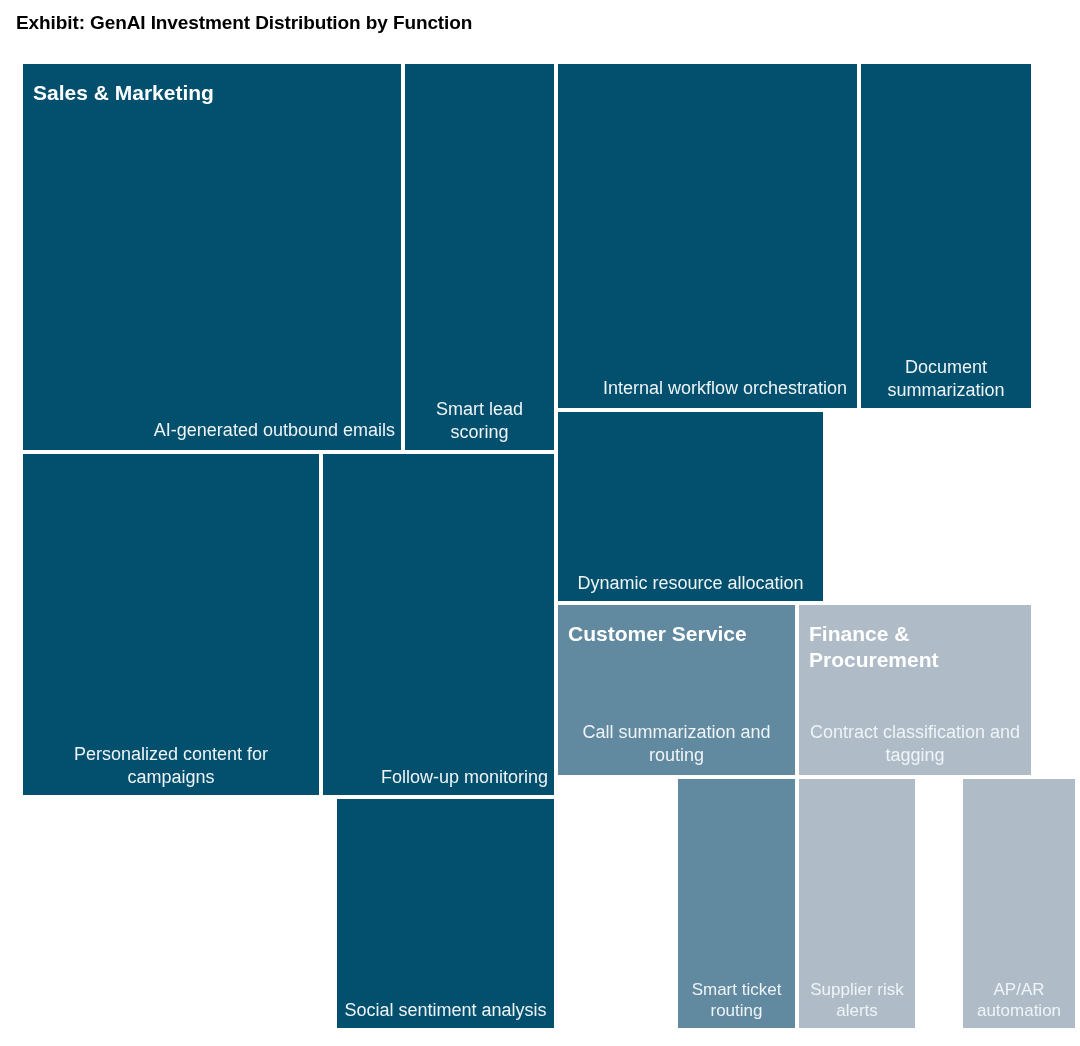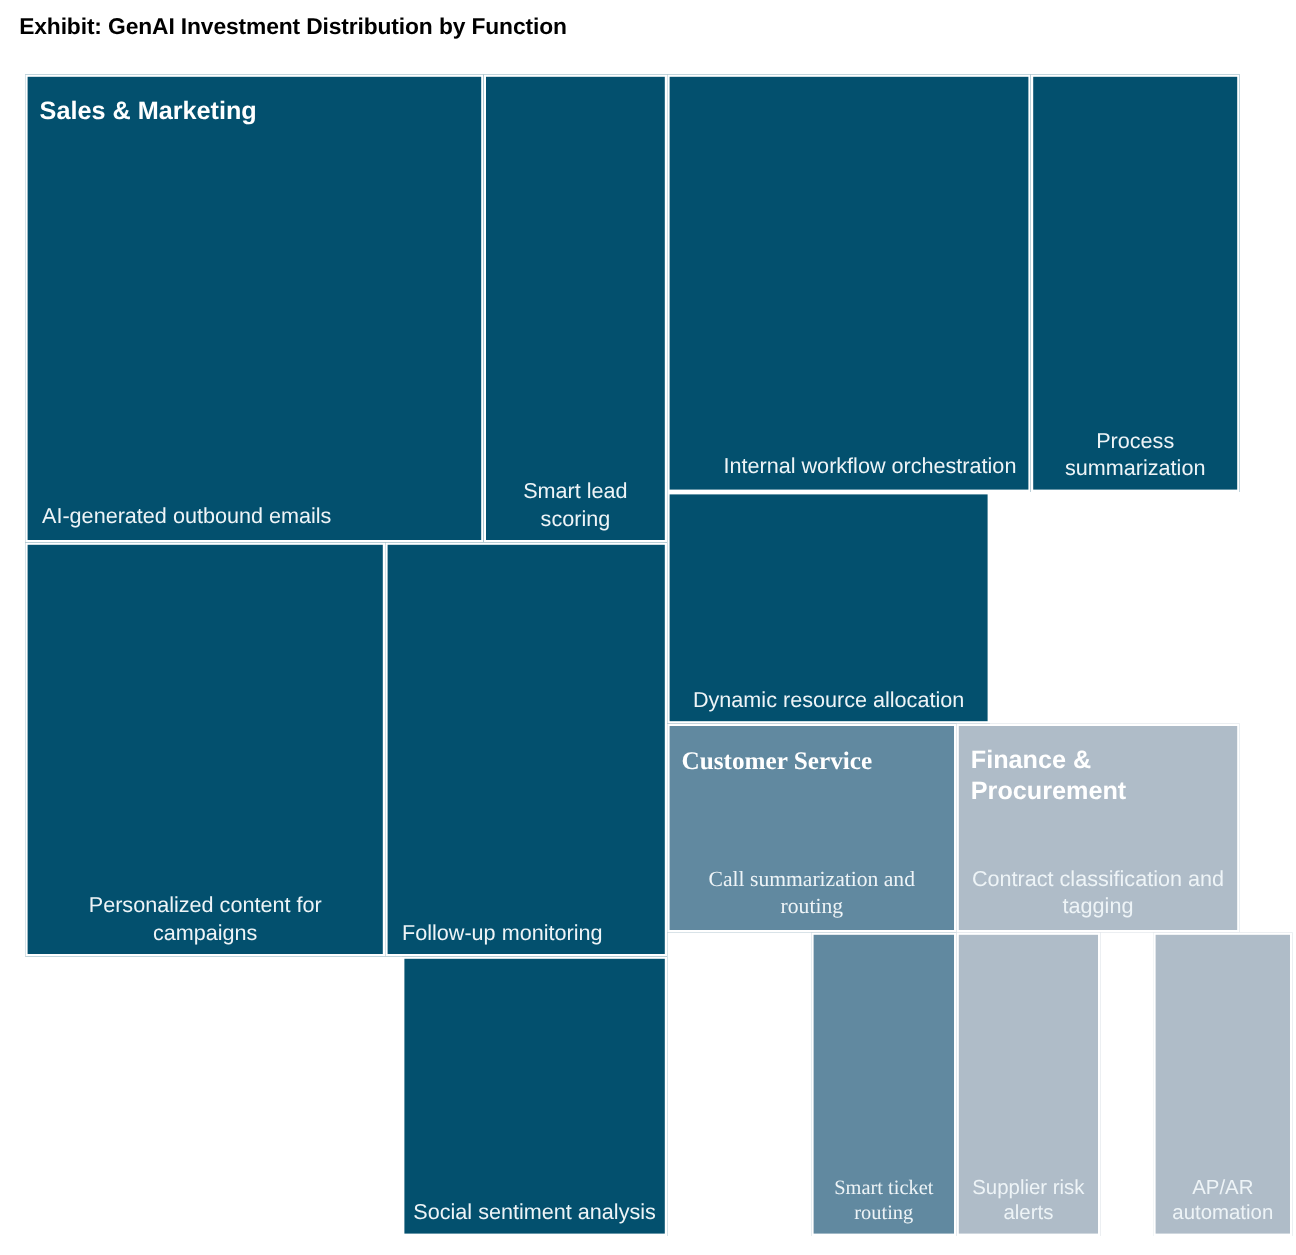--- a/index.html
+++ b/index.html
@@ -32,21 +32,21 @@
     width: 1012px;
     height: 968px;
   }
   .tile {
     position: absolute;
     box-sizing: border-box;
     border: 2px solid #ffffff;
     overflow: hidden;
   }
   .tile-dark   { background: #03506E; }
-  .tile-mid    { background: #6189A0; font-family: Liberation Serif, serif; }
+  .tile-mid    { background: #6189A0; }
   .tile-light  { background: #AFBCC8; }
 
   .group-label {
     position: absolute;
     left: 10px;
     top: 6px;
     right: 8px;
     font-size: 21px;
     font-weight: bold;
     color: #ffffff;
@@ -58,21 +58,21 @@
     left: 6px;
     right: 6px;
     bottom: 6px;
     font-size: 18px;
     color: #eef4f7;
     line-height: 1.28;
     text-align: center;
     word-break: break-word;
   }
   .leaf-label.small  { font-size: 17px; }
-  .leaf-label.left   { text-align: left; left: 12px; }
+  .leaf-label.left   { text-align: right; left: 12px; }
   .leaf-label.indent { left: 12px; right: 10px; }
   .has-header .leaf-label { bottom: 8px; }
 </style>
 </head>
 <body>
 
 <div id="chart-title">Exhibit: GenAI Investment Distribution by Function</div>
 
 <div id="treemap">
 
@@ -96,21 +96,21 @@
 
   <div class="tile tile-dark" style="left:314px; top:735px; width:221px; height:233px;">
     <div class="leaf-label">Social sentiment analysis</div>
   </div>
 
   <div class="tile tile-dark has-header" style="left:535px; top:0px; width:303px; height:348px;">
     <div class="leaf-label indent" style="text-align:right;">Internal workflow orchestration</div>
   </div>
 
   <div class="tile tile-dark" style="left:838px; top:0px; width:174px; height:348px;">
-    <div class="leaf-label">Process summarization</div>
+    <div class="leaf-label">Document summarization</div>
   </div>
 
   <div class="tile tile-dark" style="left:535px; top:348px; width:269px; height:193px;">
     <div class="leaf-label">Dynamic resource allocation</div>
   </div>
 
 
   <div class="tile tile-mid has-header" style="left:535px; top:541px; width:241px; height:174px;">
     <div class="group-label">Customer Service</div>
     <div class="leaf-label">Call summarization and routing</div>

